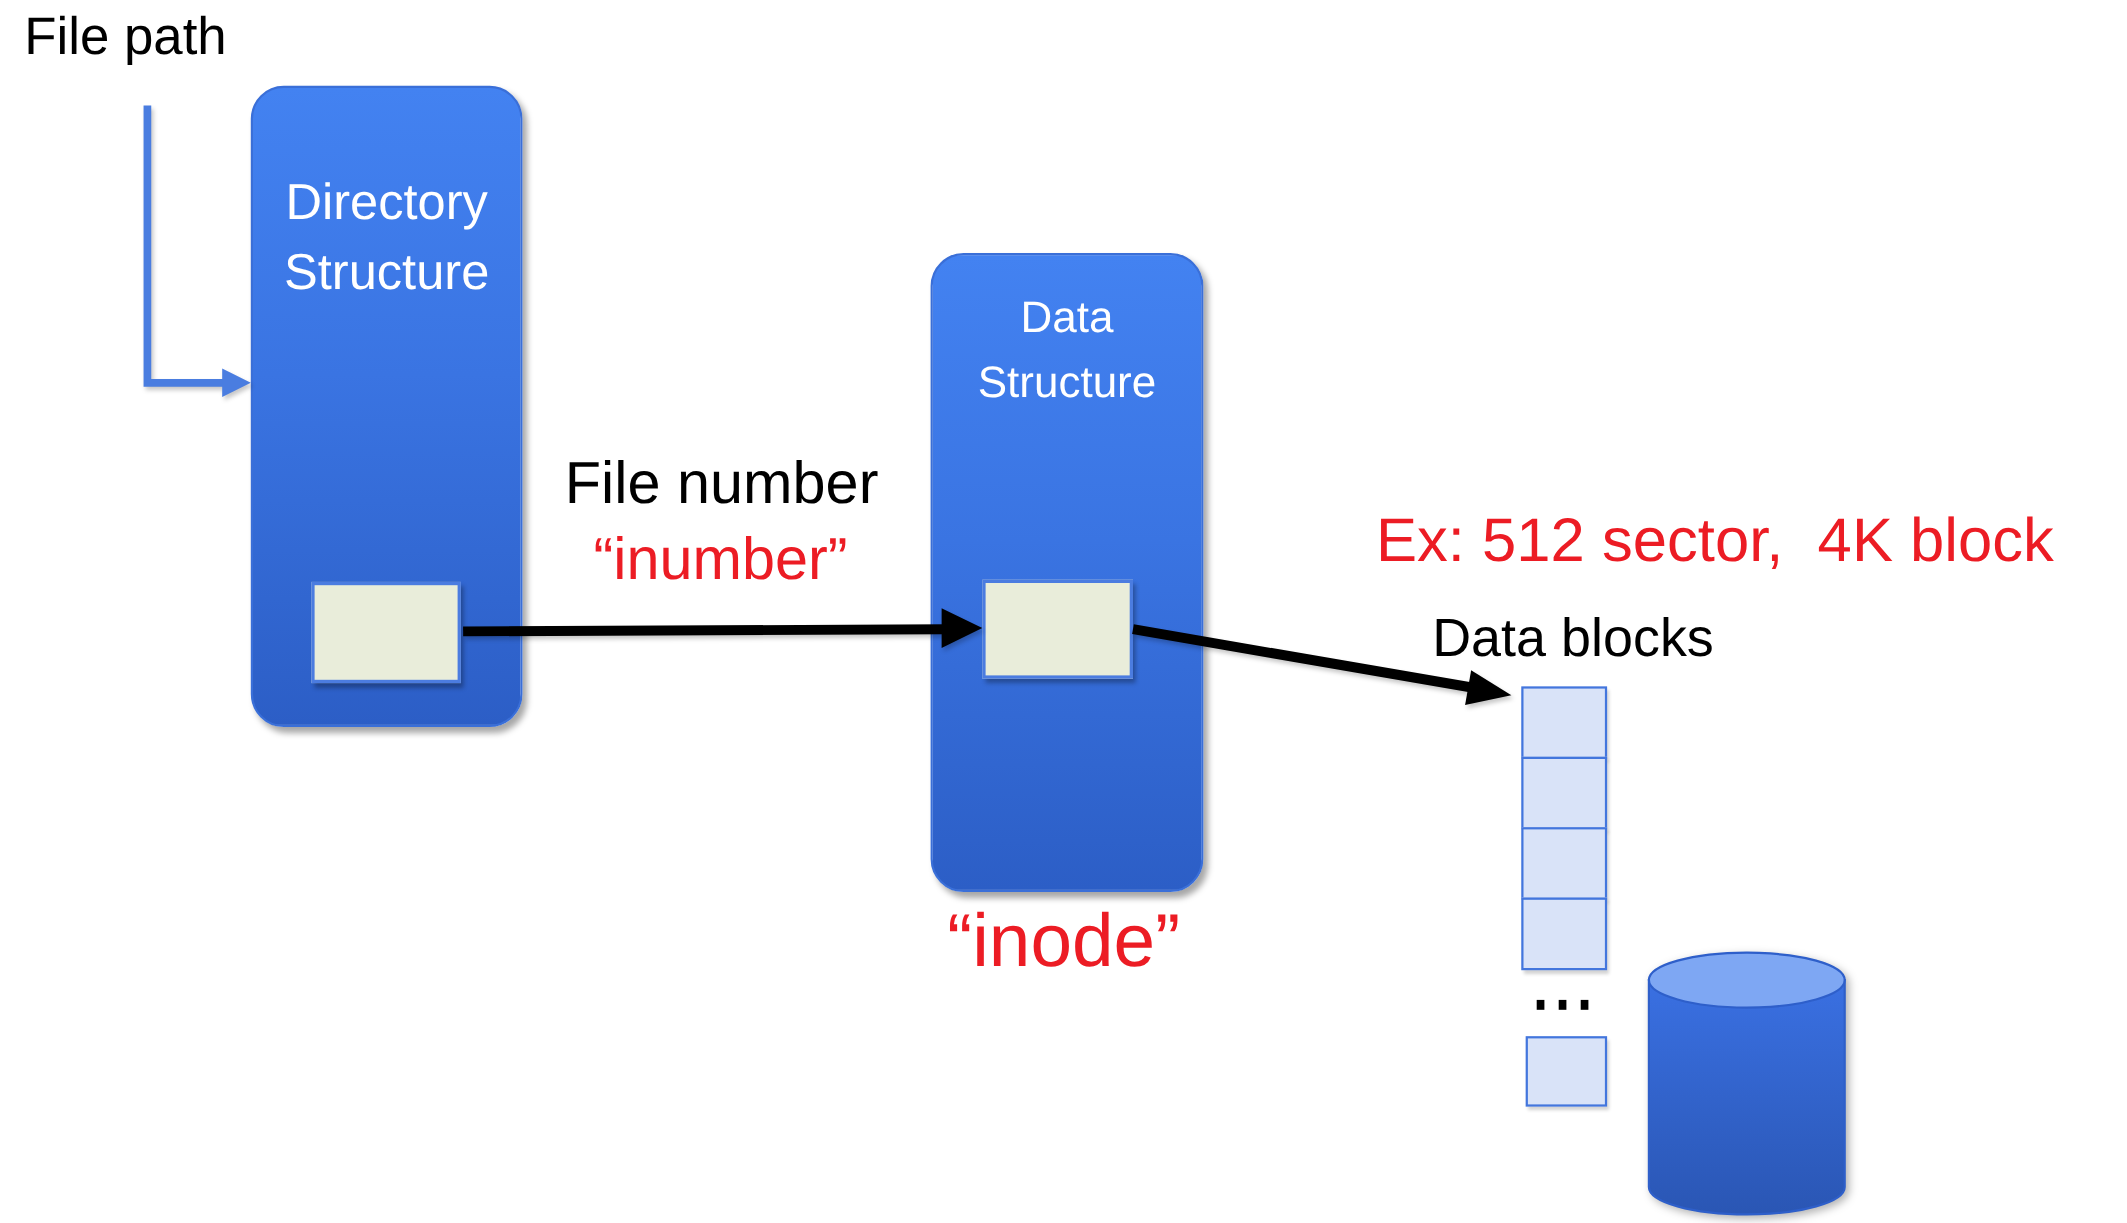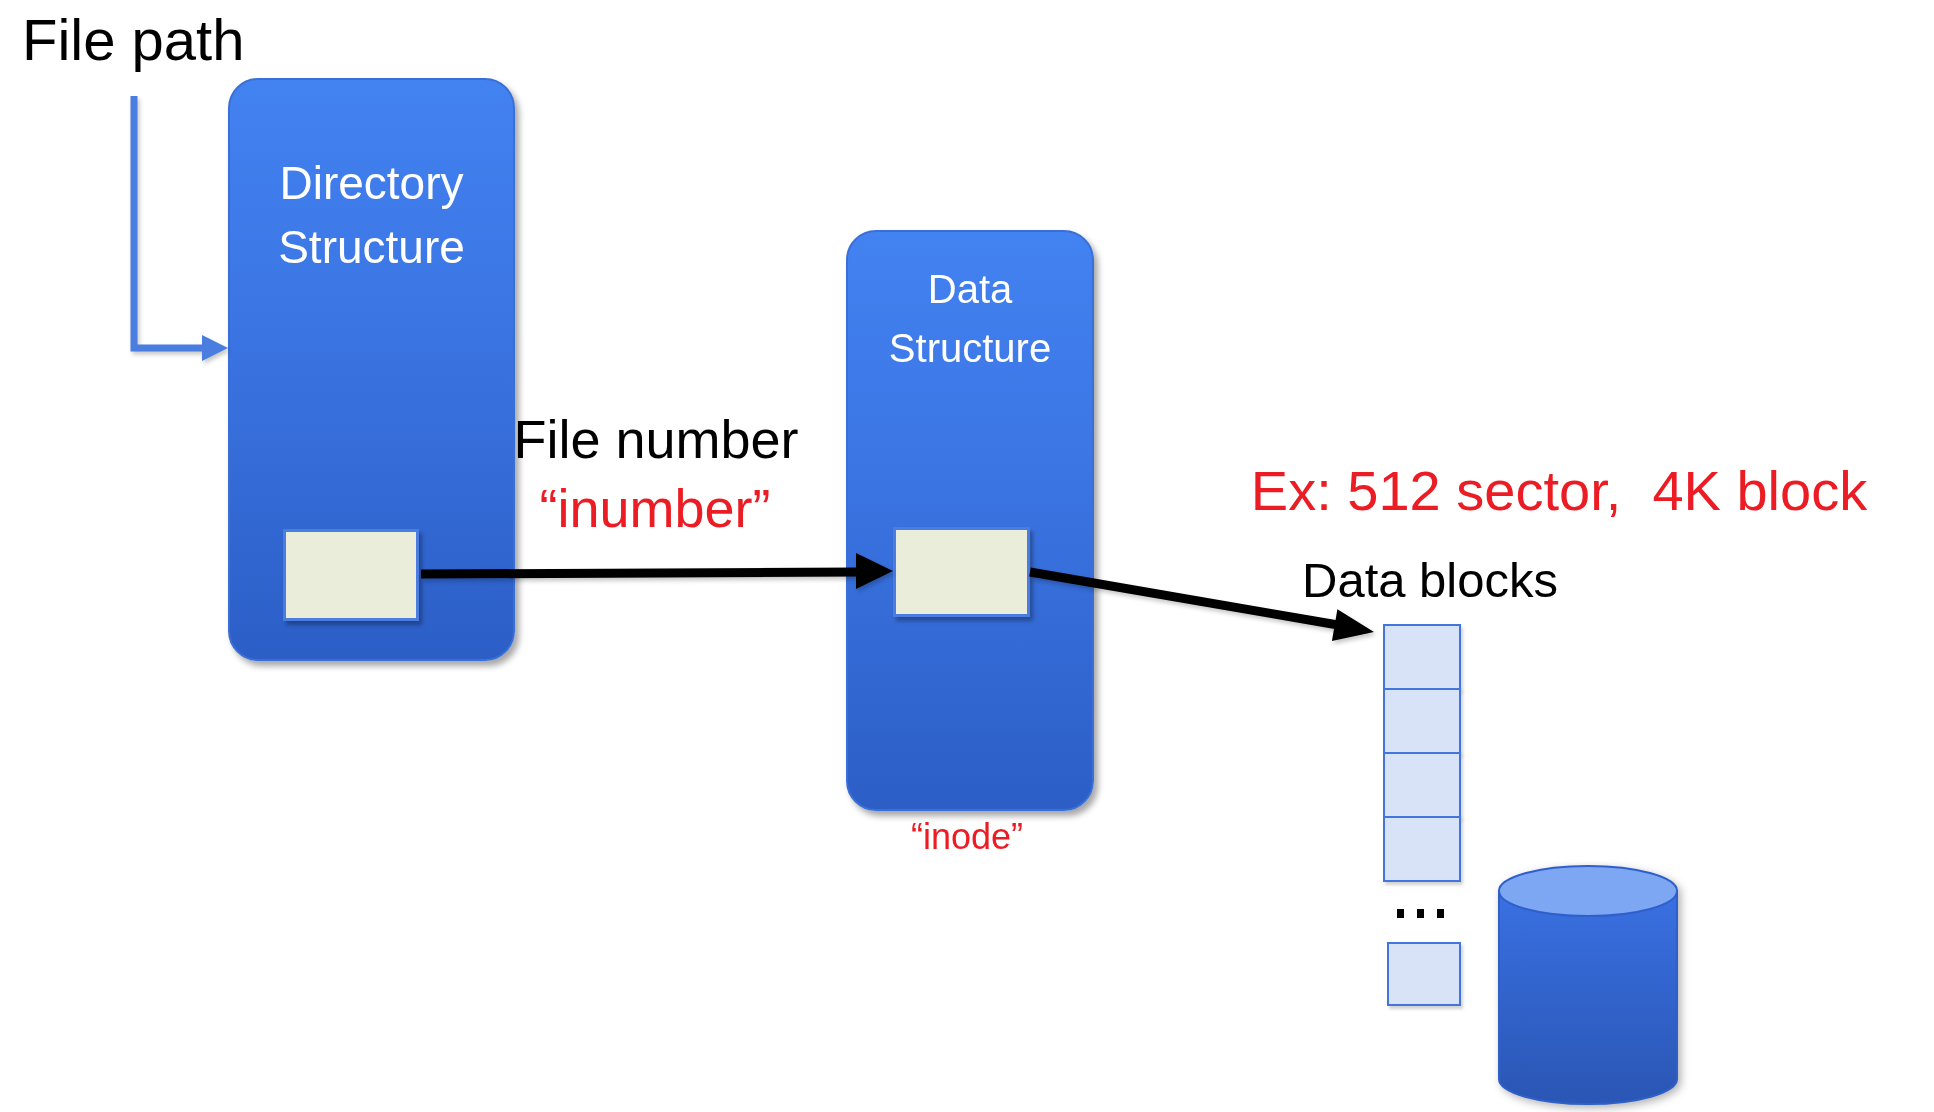--- a/index.html
+++ b/index.html
@@ -35,39 +35,39 @@
   .sq{
     box-sizing:border-box;width:78px;height:66px;background:#d9e3f8;
     border:2px solid #4376dd;box-shadow:2px 3px 3px rgba(0,0,0,0.18);
   }
   #square-column{position:absolute;left:1383px;top:624px;display:flex;flex-direction:column;}
   #square-column .sq + .sq{margin-top:-2px;}
   #ellipsis-dots{position:absolute;left:1397px;top:909px;display:flex;gap:13px;}
   #ellipsis-dots .dot{width:7px;height:9px;background:#000;}
   #lone-square{position:absolute;left:1387px;top:942px;width:74px;height:64px;}
 
-  #file-path-label{left:22px;top:6px;font-size:58px;}
+  #file-path-label{left:22px;top:6px;font-size:48px;}
   #file-number-label{left:656px;top:408px;font-size:54px;}
   #inumber-label{left:655px;top:477px;font-size:54px;}
-  #inode-label{left:967px;top:816px;font-size:36px;}
+  #inode-label{left:967px;top:816px;font-size:68px;}
   #data-blocks-label{left:1430px;top:552px;font-size:49px;}
   #note-label{left:1559px;top:296px;font-size:56px;line-height:78px;}
   #note-label div{white-space:pre;}
 
   #arrows-svg{position:absolute;left:0;top:0;pointer-events:none;
     filter:drop-shadow(2px 3px 2px rgba(0,0,0,0.22));}
   #cylinder-svg{position:absolute;left:1496px;top:863px;
     filter:drop-shadow(3px 3px 4px rgba(0,0,0,0.3));}
 </style>
 </head>
 <body>
 
 <div class="label" id="file-path-label">File path</div>
 
-<div class="bigbox" id="directory-box" style="left:228px;top:78px;width:287px;height:583px;">
+<div class="bigbox" id="directory-box" style="left:228px;top:78px;width:247px;height:583px;">
   <div class="title">
     <div>Directory</div>
     <div>Structure</div>
   </div>
 </div>
 
 <div class="bigbox" id="file-header-box" style="left:846px;top:230px;width:248px;height:581px;">
   <div class="title">
     <div>Data</div>
     <div>Structure</div>

